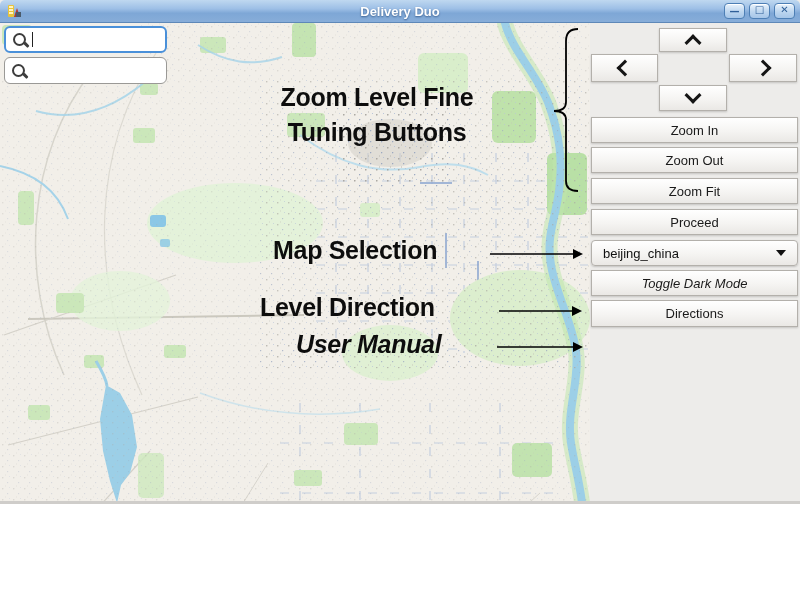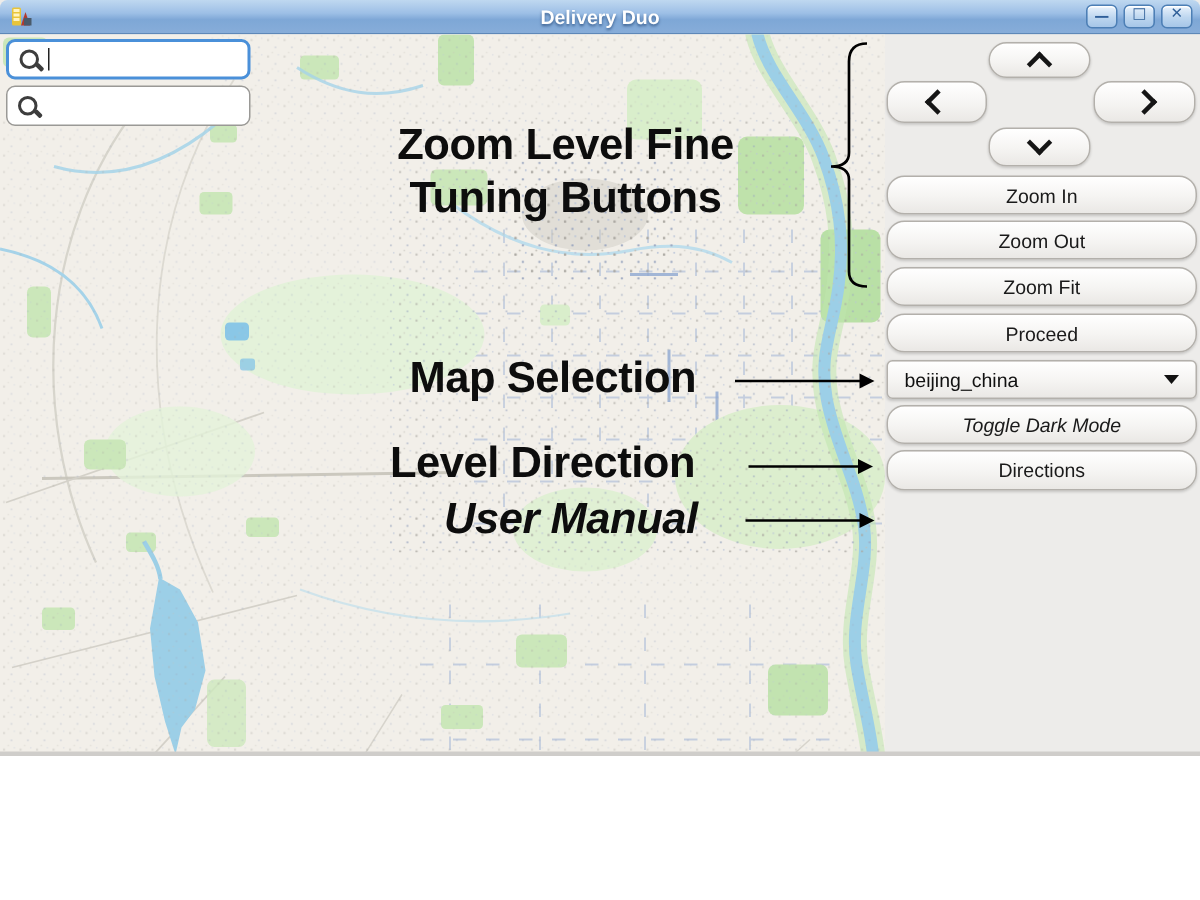--- a/index.html
+++ b/index.html
@@ -29,30 +29,30 @@
       display:flex;align-items:center;padding:0 7px;box-sizing:border-box;}
   .sb1{top:3px;border:2px solid #4a90d9;}
   .sb2{top:34px;border:1px solid #9a9996;}
   .mag{position:relative;width:9px;height:9px;border:2px solid #3d3d3d;border-radius:50%;flex:0 0 auto;}
   .mag::after{content:"";position:absolute;width:2.5px;height:6px;background:#3d3d3d;border-radius:1px;
       right:-3px;bottom:-4px;transform:rotate(-45deg);}
   .sb input{border:none;outline:none;background:transparent;flex:1;min-width:0;
       font:13px "Liberation Sans",sans-serif;margin-left:7px;padding:0;}
   .text-caret{width:1px;height:15px;background:#222;margin-left:6px;flex:0 0 auto;}
   
-  .ann{position:absolute;font-weight:bold;color:#0d0d0d;font-size:29px;white-space:nowrap;
+  .ann{position:absolute;font-weight:bold;color:#0d0d0d;font-size:25px;white-space:nowrap;
        letter-spacing:-0.3px;pointer-events:none;}
   .ann-zoom{left:230px;top:57px;width:294px;text-align:center;line-height:35px;}
   .ann-zoom span{display:block;}
   .ann-map{left:273px;top:213px;}
   .ann-travel{left:260px;top:270px;}
   .ann-manual{left:296px;top:307px;font-style:italic;}
   
   .panel{position:absolute;left:590px;top:23px;width:210px;height:577px;background:#edecea;}
-  .btn{position:absolute;border:1px solid #b3b0ab;border-radius:12px;
+  .btn{position:absolute;border:1px solid #b3b0ab;border-radius:0;
     background:linear-gradient(180deg,#ffffff 0%,#f5f4f2 55%,#eae8e5 100%);
     box-shadow:0 1px 2px rgba(0,0,0,.18);
     font:13px "Liberation Sans",sans-serif;color:#1a1a1a;
     display:flex;align-items:center;justify-content:center;padding:0;cursor:default;}
   .b-up{left:69px;top:5px;width:68px;height:24px;}
   .b-left{left:1px;top:31px;width:67px;height:28px;}
   .b-right{left:139px;top:31px;width:68px;height:28px;}
   .b-down{left:69px;top:62px;width:68px;height:26px;}
   .wide{left:1px;width:207px;height:26px;}
   .b-zin{top:94px;} .b-zout{top:124px;} .b-zfit{top:155px;} .b-proc{top:186px;}

